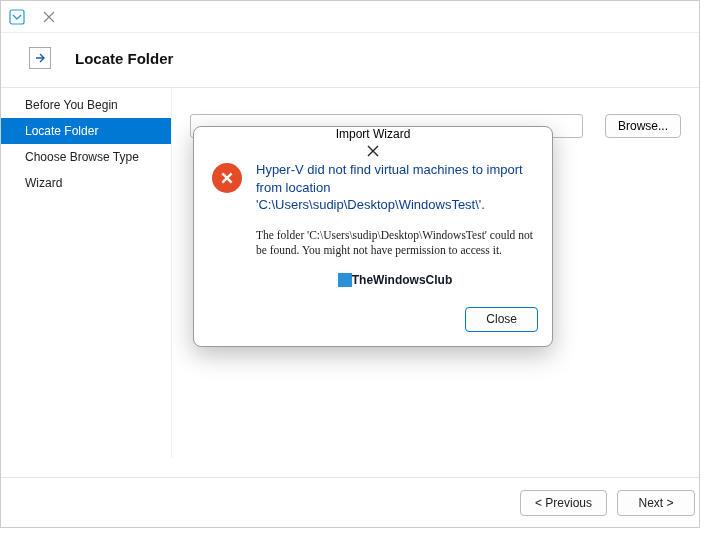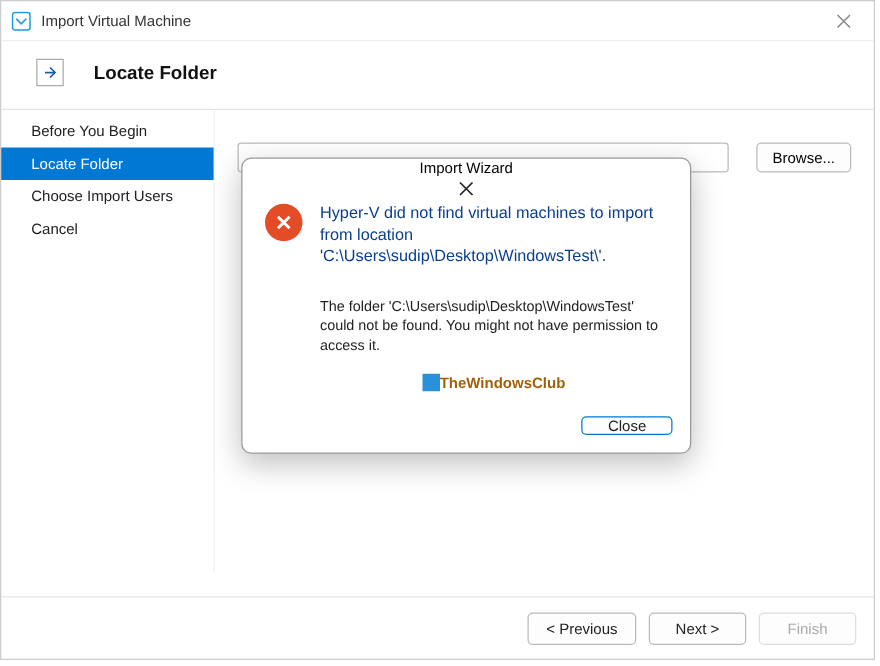--- a/index.html
+++ b/index.html
@@ -13,87 +13,85 @@
     .header-icon { width: 22px; height: 22px; border: 1px solid #aaa; display: flex; align-items: center; justify-content: center; color: #1e5caf; font-size: 12px; }
     .header-title { font-weight: bold; font-size: 15px; color: #111; }
     .content-area { display: flex; height: 370px; }
     .sidebar { width: 170px; padding-top: 4px; font-size: 12px; }
     .sidebar-item { padding: 6px 24px; color: #222; cursor: default; }
     .sidebar-item.active { background: #0078d4; color: #fff; }
     .main-panel { flex: 1; padding: 18px 18px; position: relative; border-left: 1px solid #f0f0f0; }
     .path-row { display: flex; align-items: center; gap: 22px; margin-top: 8px; }
     .path-input { flex: 1; height: 24px; border: 1px solid #bbb; border-radius: 3px; background: #fff; }
     .browse-btn { height: 24px; padding: 0 12px; font-size: 12px; border: 1px solid #bbb; border-radius: 4px; background: #fdfdfd; }
-    .footer { position: absolute; bottom: 0; left: 0; right: 0; height: 50px; border-top: 1px solid #e5e5e5; display: flex; justify-content: flex-end; align-items: center; padding: 0 14px; gap: 10px; }
+    .footer { position: absolute; bottom: 0; left: 0; right: 0; height: 50px; border-top: 1px solid #e5e5e5; display: flex; justify-content: flex-end; align-items: center; padding: 0 4px; gap: 10px; }
     .footer-btn { height: 26px; min-width: 78px; padding: 0 14px; font-size: 12px; border: 1px solid #bbb; border-radius: 4px; background: #fdfdfd; color: #222; }
     .footer-btn.disabled { color: #aaa; border-color: #ddd; }
     .dialog-overlay { position: absolute; top: 125px; left: 192px; width: 360px; background: #fff; border: 1px solid #999; border-radius: 8px; box-shadow: 0 8px 24px rgba(0,0,0,0.25); z-index: 10; overflow: hidden; }
     .dialog-titlebar { height: 34px; display: flex; align-items: center; padding: 0 12px; font-size: 12px; flex-direction: column; }
     .dialog-titlebar .spacer { flex: 1; }
     .dialog-close { width: 28px; height: 28px; display: flex; align-items: center; justify-content: center; font-size: 14px; }
     .dialog-body { display: flex; padding: 0 18px 10px 18px; gap: 14px; }
     .err-icon { width: 30px; height: 30px; border-radius: 50%; background: #e34c26; display: flex; align-items: center; justify-content: center; color: #fff; flex-shrink: 0; font-size: 18px; font-weight: bold; margin-top: 2px; }
     .dialog-text { font-size: 12.5px; }
-    .dialog-headline { color: #0a3e8f; margin-bottom: 25px; line-height: 1.35; font-size: 13px; }
-    .dialog-detail { color: #222; line-height: 1.35; font-size: 11.5px; }
-    .watermark { display: flex; align-items: center; gap: 0; color: #a16207; font-size: 12px; font-weight: 600; margin-top: 14px; justify-content: center; }
+    .dialog-headline { color: #0a3e8f; margin-bottom: 14px; line-height: 1.35; font-size: 13px; }
+    .dialog-detail { color: #222; line-height: 1.35; font-size: 11.5px; font-family: Liberation Serif, serif; }
+    .watermark { display: flex; align-items: center; gap: 0; color: #0f172a; font-size: 12px; font-weight: 600; margin-top: 14px; justify-content: center; }
     .watermark-icon { width: 14px; height: 14px; background: #2a91d8; }
     .dialog-footer { display: flex; justify-content: flex-end; padding: 10px 14px 14px; }
-    .dialog-footer-btn { height: 15px; padding: 0 20px; font-size: 12px; border: 1px solid #0078d4; border-radius: 4px; background: #fdfdfd; color: #222; }
+    .dialog-footer-btn { height: 25px; padding: 0 20px; font-size: 12px; border: 1px solid #0078d4; border-radius: 4px; background: #fdfdfd; color: #222; }
     .wrapper { position: relative; }
   </style>
 </head>
 <body>
 
 <div class="wrapper">
 <div class="window">
 
   <div class="titlebar">
     <span class="titlebar-icon">
       <svg viewBox="0 0 16 16" width="16" height="16">
             <rect x="1" y="1" width="14" height="14" rx="2" fill="none" stroke="#1e9cd8" stroke-width="1.2"></rect>
             <path d="M4 6 L8 10 L12 6" stroke="#1e9cd8" stroke-width="1.4" fill="none"></path>
           </svg>
     </span>
-    <span class="title-text">Import Virtual Machine</span>
     <span class="title-close">
       <svg viewBox="0 0 12 12" width="12" height="12">
             <path d="M1 1 L11 11 M11 1 L1 11" stroke="#888" stroke-width="1.2"></path>
           </svg>
     </span>
   </div>
 
   <div class="header-section">
     <span class="header-icon">
       <svg viewBox="0 0 12 12" width="12" height="12">
             <path d="M2 6 L10 6 M6 2 L10 6 L6 10" stroke="#1e5caf" stroke-width="1.4" fill="none"></path>
           </svg>
     </span>
     <span class="header-title">Locate Folder</span>
   </div>
 
   <div class="content-area">
     <div class="sidebar">
       <div class="sidebar-item">Before You Begin</div>
       <div class="sidebar-item active">Locate Folder</div>
-      <div class="sidebar-item">Choose Import Users</div>
-      <div class="sidebar-item">Cancel</div>
+      <div class="sidebar-item">Choose Browse Type</div>
+      <div class="sidebar-item">Wizard</div>
     </div>
     <div class="main-panel">
       <div class="path-row">
         <div class="path-input"></div>
         <button class="browse-btn">Browse...</button>
       </div>
     </div>
   </div>
 
   <div class="footer">
     <button class="footer-btn">&lt; Previous</button>
     <button class="footer-btn">Next &gt;</button>
-    <button class="footer-btn disabled">Finish</button>
   </div>
 
   <div class="dialog-overlay">
     <div class="dialog-titlebar">
       <span>Import Wizard</span>
       <span class="spacer"></span>
       <span class="dialog-close">
         <svg viewBox="0 0 12 12" width="12" height="12">
               <path d="M1 1 L11 11 M11 1 L1 11" stroke="#222" stroke-width="1.4"></path>
             </svg>

